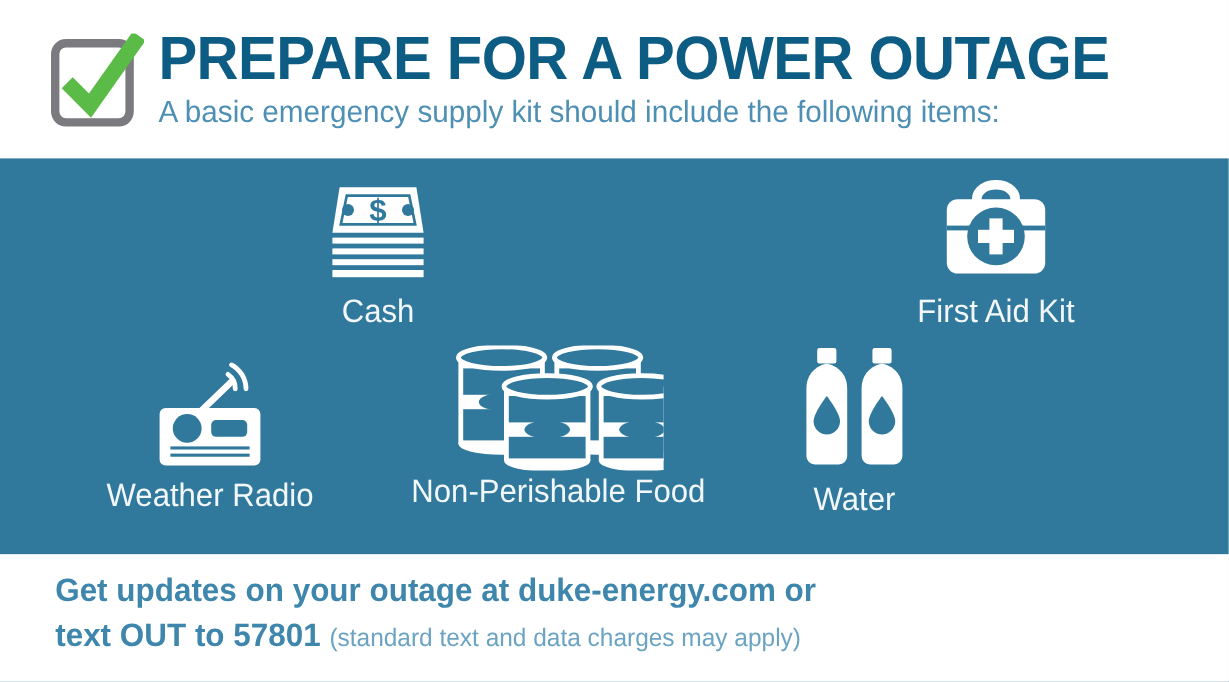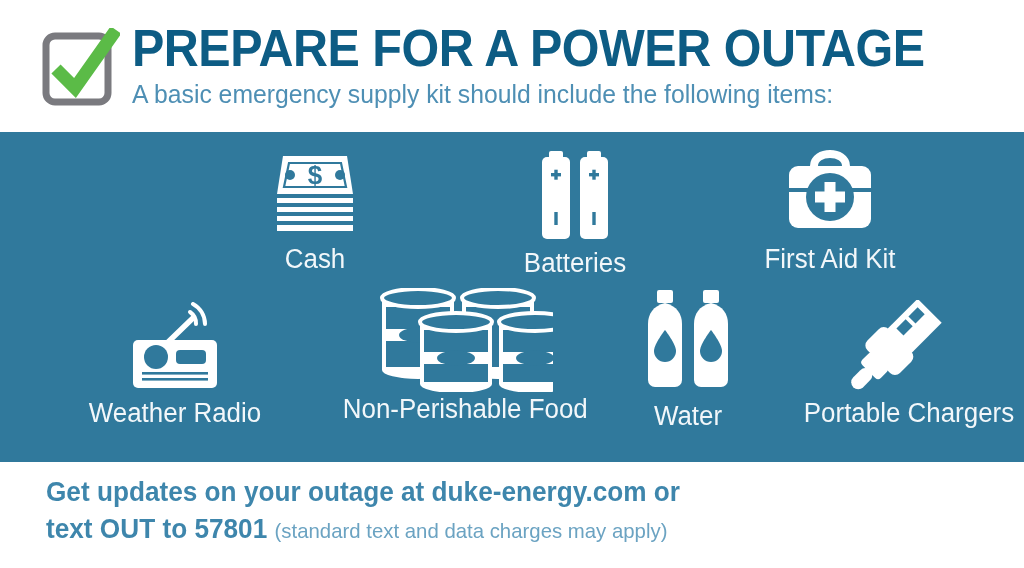--- a/index.html
+++ b/index.html
@@ -127,38 +127,20 @@
           <text x="50" y="34" font-family="Liberation Sans, sans-serif" font-size="26" font-weight="bold" fill="#30799C" text-anchor="middle">$</text>
           <rect x="12" y="48" width="76" height="5" fill="#FFFFFF"></rect>
           <rect x="12" y="57" width="76" height="5" fill="#FFFFFF"></rect>
           <rect x="12" y="66" width="76" height="5" fill="#FFFFFF"></rect>
           <rect x="12" y="75" width="76" height="6" fill="#FFFFFF"></rect>
         </svg>
       </div>
       <div class="item-label" style="margin-top:2px;">Cash</div>
     </div>
 
-    <div class="item" style="left:485px;top:18px;width:180px;">
-      <div class="item-icon" style="width:90px;height:98px;">
-        <svg width="90" height="98" viewBox="0 0 90 98">
-          <rect x="19" y="1" width="14" height="8" rx="2" fill="#FFFFFF"></rect>
-          <rect x="12" y="7" width="28" height="82" rx="5" ry="5" fill="#FFFFFF"></rect>
-          <rect x="21" y="23" width="10" height="3.4" fill="#30799C"></rect>
-          <rect x="24.3" y="19.7" width="3.4" height="10" fill="#30799C"></rect>
-          <rect x="24.3" y="62" width="3.4" height="13" fill="#30799C"></rect>
-
-          <rect x="57" y="1" width="14" height="8" rx="2" fill="#FFFFFF"></rect>
-          <rect x="50" y="7" width="28" height="82" rx="5" ry="5" fill="#FFFFFF"></rect>
-          <rect x="59" y="23" width="10" height="3.4" fill="#30799C"></rect>
-          <rect x="62.3" y="19.7" width="3.4" height="10" fill="#30799C"></rect>
-          <rect x="62.3" y="62" width="3.4" height="13" fill="#30799C"></rect>
-        </svg>
-      </div>
-      <div class="item-label" style="margin-top:0px;">Batteries</div>
-    </div>
 
     <div class="item" style="left:740px;top:12px;width:180px;">
       <div class="item-icon" style="width:110px;height:100px;">
         <svg width="110" height="100" viewBox="0 0 110 100">
           <path d="M39 22 C39 6, 71 6, 71 22" fill="none" stroke="#FFFFFF" stroke-width="8" stroke-linecap="round"></path>
           <rect x="14" y="22" width="82" height="62" rx="9" ry="9" fill="#FFFFFF"></rect>
           <rect x="14" y="44" width="82" height="4" fill="#30799C"></rect>
           <circle cx="55" cy="53" r="24" fill="#30799C"></circle>
           <rect x="49.5" y="38" width="11" height="30" fill="#FFFFFF"></rect>
           <rect x="40" y="47.5" width="30" height="11" fill="#FFFFFF"></rect>
@@ -224,50 +206,35 @@
             <rect x="140" y="76" width="64" height="18" fill="#30799C"></rect>
             <ellipse cx="172" cy="70" rx="19" ry="7.5" fill="#30799C"></ellipse>
             <ellipse cx="172" cy="34" rx="36" ry="9" fill="#30799C"></ellipse>
             <ellipse cx="172" cy="34" rx="36" ry="9" fill="none" stroke="#FFFFFF" stroke-width="4"></ellipse>
           </g>
         </svg>
       </div>
       <div class="item-label" style="margin-top:2px;">Non-Perishable Food</div>
     </div>
 
-    <div class="item" style="left:608px;top:156px;width:160px;">
+    <div class="item" style="left:632px;top:156px;width:160px;">
       <div class="item-icon" style="width:90px;height:110px;">
         <svg width="90" height="110" viewBox="0 0 90 110">
           <rect x="14" y="2" width="16" height="13" rx="2" fill="#FFFFFF"></rect>
           <path d="M22 15 C10 18, 5 26, 5 36 L5 92 A7 7 0 0 0 12 99 L32 99 A7 7 0 0 0 39 92 L39 36 C39 26, 34 18, 22 15 Z" fill="#FFFFFF"></path>
           <path d="M22 42 C22 42, 33 56, 33 63 A11 11 0 0 1 11 63 C11 56, 22 42, 22 42 Z" fill="#30799C"></path>
 
           <rect x="60" y="2" width="16" height="13" rx="2" fill="#FFFFFF"></rect>
           <path d="M68 15 C56 18, 51 26, 51 36 L51 92 A7 7 0 0 0 58 99 L78 99 A7 7 0 0 0 85 92 L85 36 C85 26, 80 18, 68 15 Z" fill="#FFFFFF"></path>
           <path d="M68 42 C68 42, 79 56, 79 63 A11 11 0 0 1 57 63 C57 56, 68 42, 68 42 Z" fill="#30799C"></path>
         </svg>
       </div>
       <div class="item-label" style="margin-top:3px;">Water</div>
     </div>
 
-    <div class="item" style="left:800px;top:168px;width:190px;">
-      <div class="item-icon" style="width:120px;height:96px;">
-        <svg width="120" height="96" viewBox="0 0 120 96">
-          <g transform="rotate(-45 60 44)">
-            <rect x="64" y="28" width="44" height="34" fill="#FFFFFF"></rect>
-            <rect x="72" y="34" width="13" height="10" fill="#30799C"></rect>
-            <rect x="89" y="34" width="13" height="10" fill="#30799C"></rect>
-            <rect x="36" y="22" width="30" height="46" rx="7" ry="7" fill="#FFFFFF"></rect>
-            <rect x="22" y="32" width="16" height="26" rx="4" ry="4" fill="#FFFFFF"></rect>
-            <rect x="0" y="38" width="24" height="14" rx="7" ry="7" fill="#FFFFFF"></rect>
-          </g>
-        </svg>
-      </div>
-      <div class="item-label" style="margin-top:2px;">Portable Chargers</div>
-    </div>
 
   </div>
 
   <div id="footer">
 
     <div id="footer-text">
       <div class="footer-line">Get updates on your outage at duke-energy.com or</div>
       <div class="footer-line">
         <span>text OUT to 57801</span>
         <span class="footer-fine">(standard text and data charges may apply)</span>

